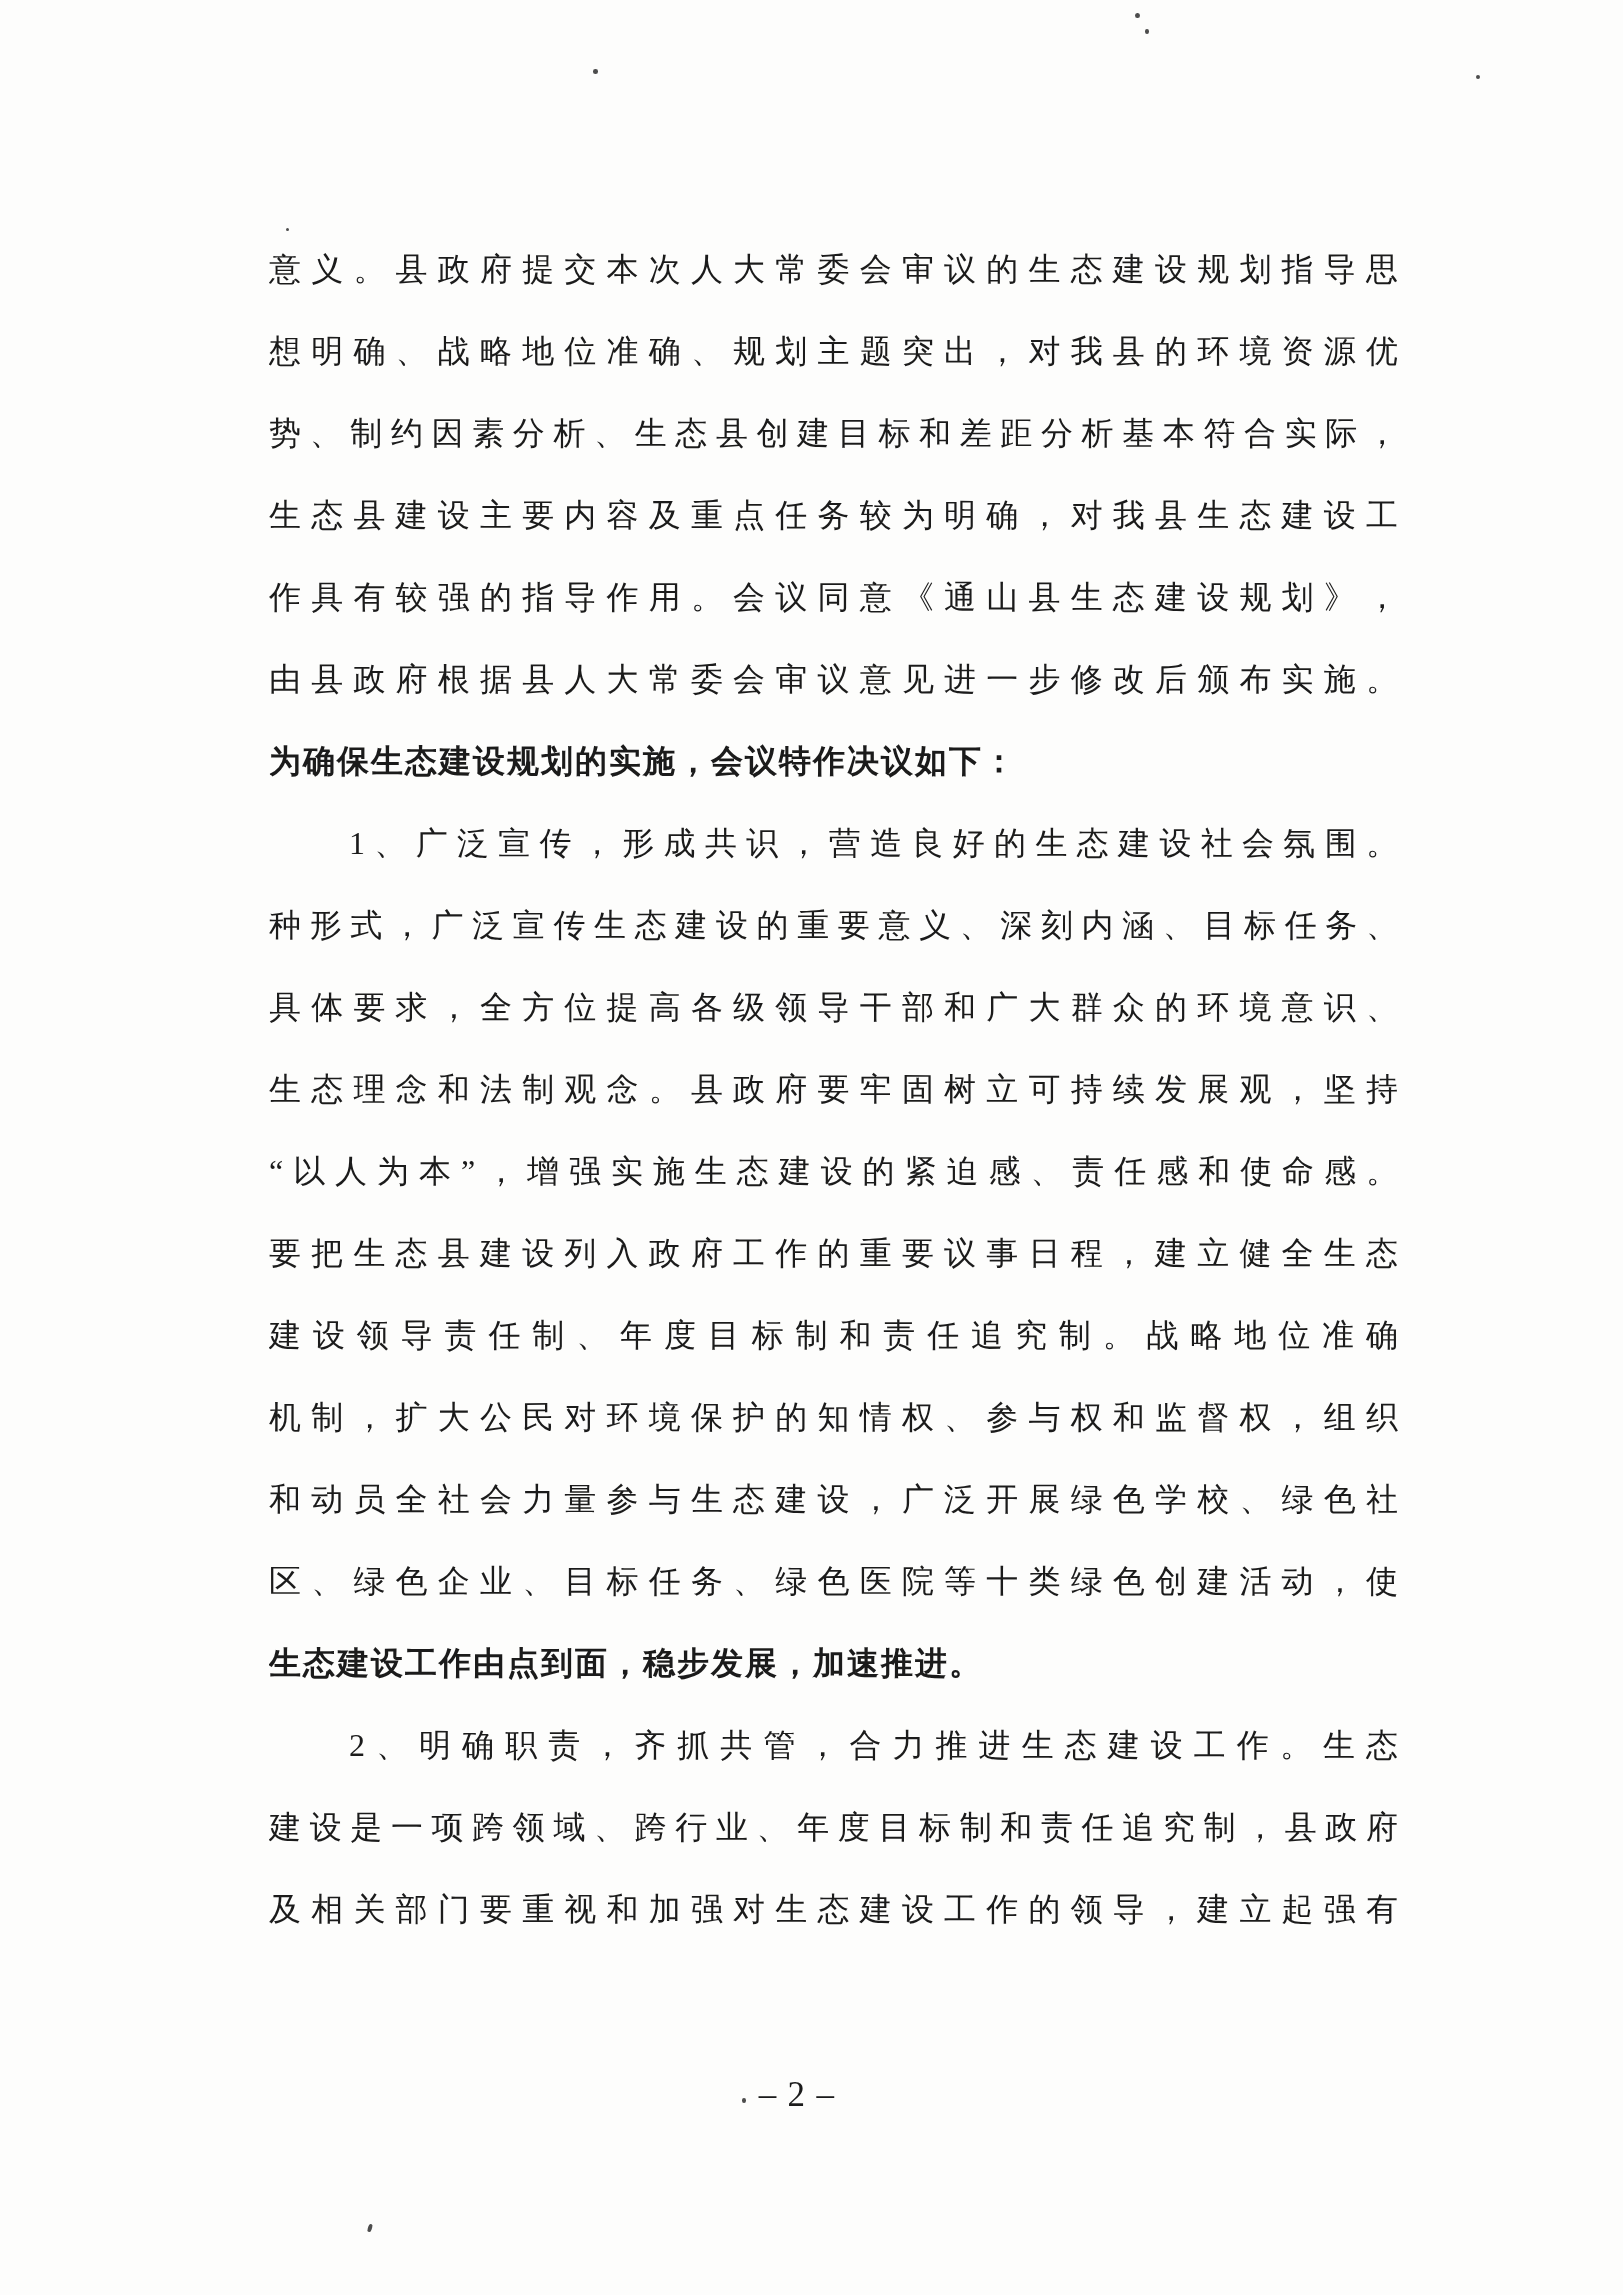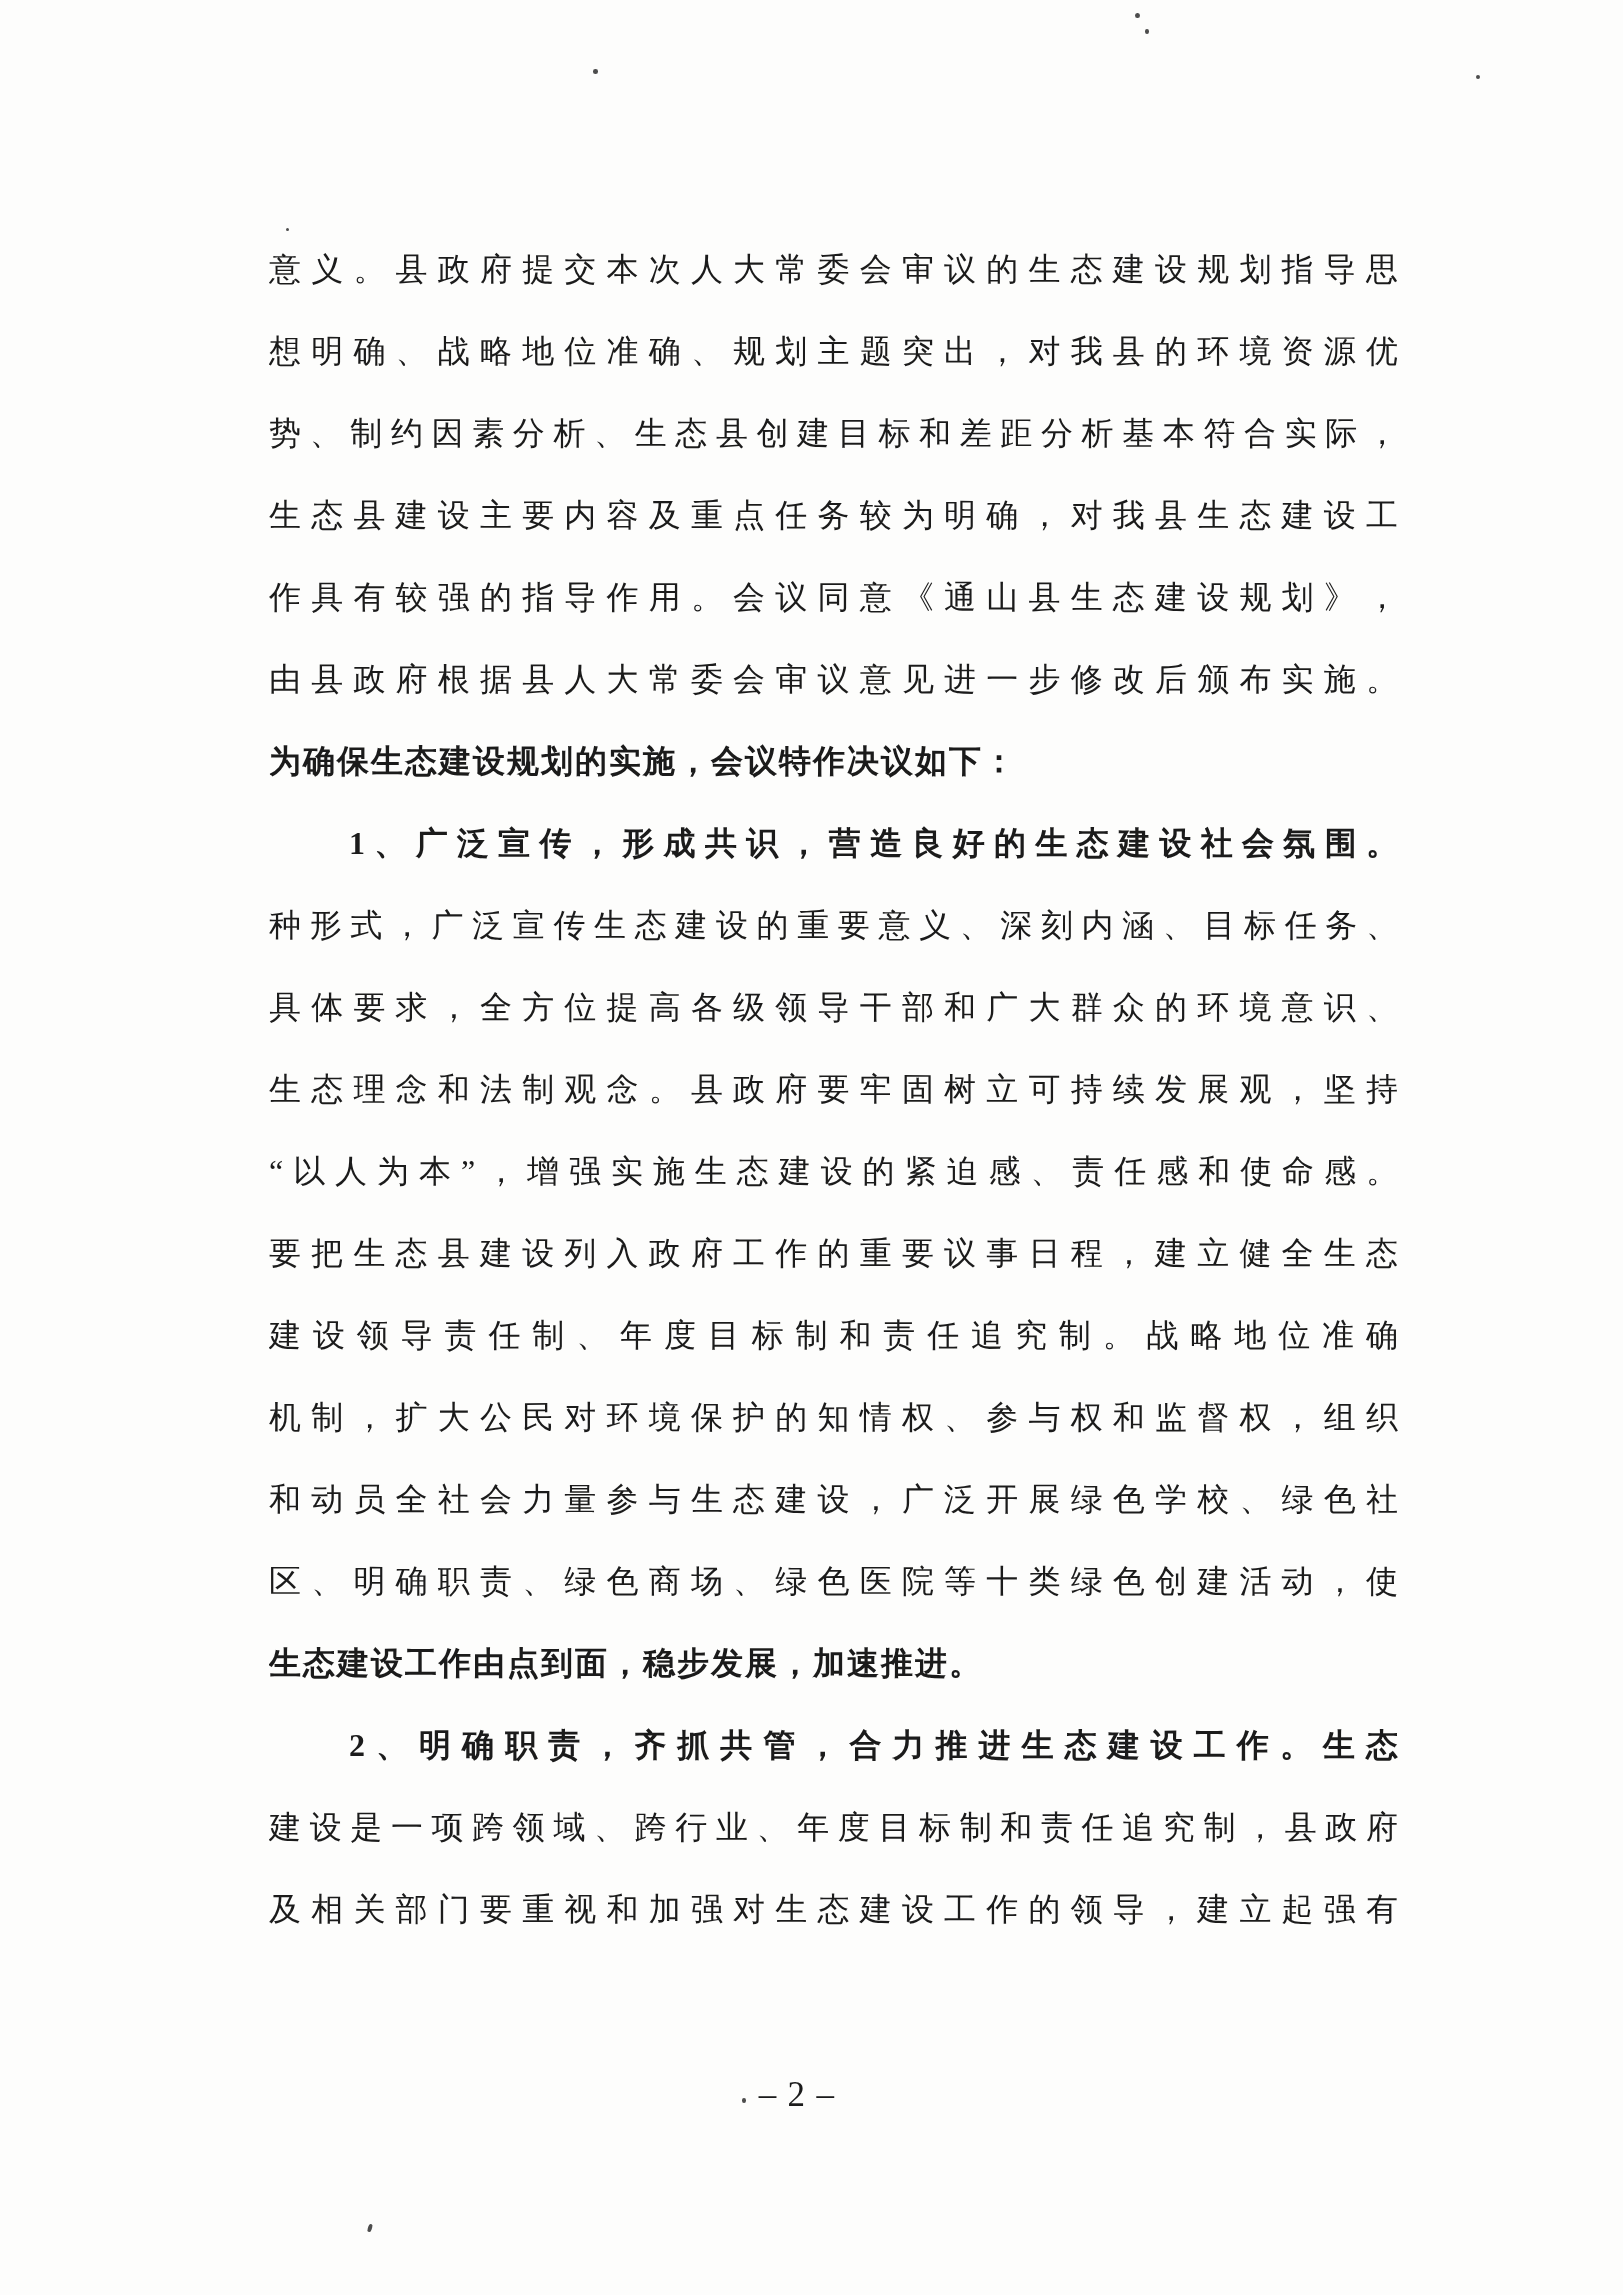--- a/index.html
+++ b/index.html
@@ -36,21 +36,20 @@
     text-justify: inter-character;
   }
   .pl {
     text-align: left;
     text-align-last: left;
     letter-spacing: 2px;
     font-weight: bold;
   }
   .ind {
     text-indent: 80px;
-    font-weight: bold;
   }
   .footer {
     position: absolute;
     top: 2072px;
     left: 0;
     width: 1594px;
     height: 46px;
     line-height: 46px;
     text-align: center;
     font-size: 35px;
@@ -77,21 +76,21 @@
   <p class="line pl">为确保生态建设规划的实施，会议特作决议如下：</p>
   <p class="line j ind">1、广泛宣传，形成共识，营造良好的生态建设社会氛围。</p>
   <p class="line j">种形式，广泛宣传生态建设的重要意义、深刻内涵、目标任务、</p>
   <p class="line j">具体要求，全方位提高各级领导干部和广大群众的环境意识、</p>
   <p class="line j">生态理念和法制观念。县政府要牢固树立可持续发展观，坚持</p>
   <p class="line j">“以人为本”，增强实施生态建设的紧迫感、责任感和使命感。</p>
   <p class="line j">要把生态县建设列入政府工作的重要议事日程，建立健全生态</p>
   <p class="line j">建设领导责任制、年度目标制和责任追究制。战略地位准确</p>
   <p class="line j">机制，扩大公民对环境保护的知情权、参与权和监督权，组织</p>
   <p class="line j">和动员全社会力量参与生态建设，广泛开展绿色学校、绿色社</p>
-  <p class="line j">区、明确职责、绿色商场、绿色医院等十类绿色创建活动，使</p>
+  <p class="line j">区、绿色企业、目标任务、绿色医院等十类绿色创建活动，使</p>
   <p class="line pl">生态建设工作由点到面，稳步发展，加速推进。</p>
   <p class="line j ind">2、明确职责，齐抓共管，合力推进生态建设工作。生态</p>
   <p class="line j">建设是一项跨领域、跨行业、年度目标制和责任追究制，县政府</p>
   <p class="line j">及相关部门要重视和加强对生态建设工作的领导，建立起强有</p>
 </main>
 
 <div class="footer">– 2 –</div>
 
 <span class="speck" style="left:1135px; top:13px;  width:4.6px; height:5.2px;"></span>
 <span class="speck" style="left:1145px; top:29px;  width:3.9px; height:4.6px;"></span>

